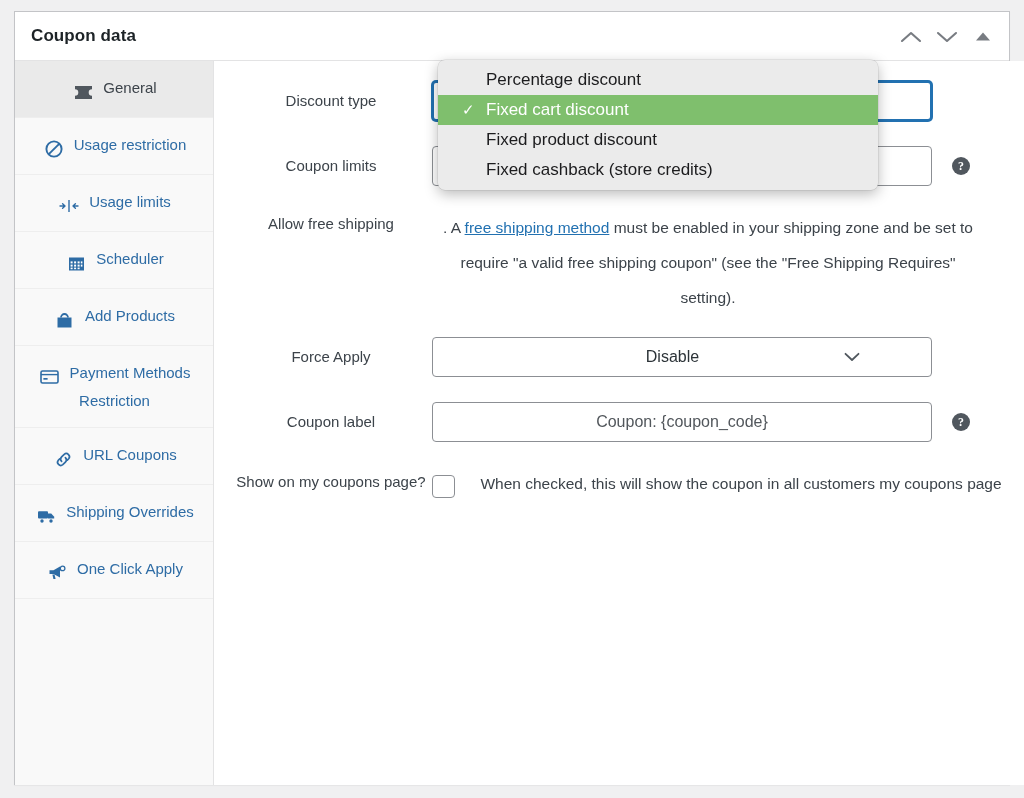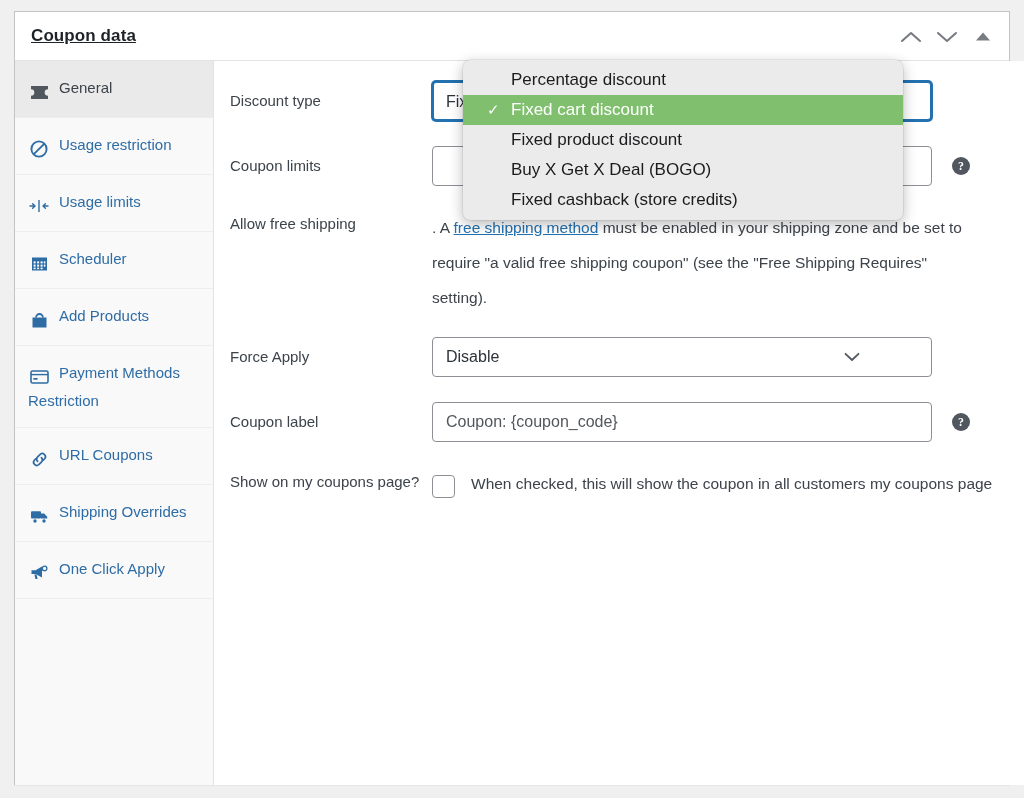--- a/index.html
+++ b/index.html
@@ -25,36 +25,35 @@
   .panel-head {
     position: relative;
     height: 49px;
     border-bottom: 1px solid #e3e3e4;
     display: flex; align-items: center;
   }
   .panel-title {
     margin-left: 16px;
     font-size: 17px; font-weight: bold; color: #1d2327;
     letter-spacing: .1px;
-    text-decoration: underline;
   }
   .head-controls {
     position: absolute; right: 8px; top: 0; height: 49px;
     display: flex; align-items: center; gap: 0;
   }
   .head-btn {
     width: 36px; height: 40px;
     display: flex; align-items: center; justify-content: center;
     cursor: pointer; background: transparent; border: none;
   }
   .chev { display: block; }
   .chev svg { display: block; }
 
   
-  .panel-body { display: flex; height: 724px; }
+  .panel-body { display: flex; height: 724px; text-align: center; }
 
   
   .sidebar {
     width: 199px;
     background: #f9f9f9;
     border-right: 1px solid #e3e3e4;
     padding: 0;
     flex: 0 0 199px;
   }
   .side-item {
@@ -165,21 +164,21 @@
   .cbtext {
     font-size: 15.5px; color: #3c434a;
     line-height: 33px;
     margin-left: 16px;
     width: 540px;
   }
 
   
   .dropdown {
     position: absolute;
-    left: 448px; top: 48px;
+    left: 423px; top: 48px;
     width: 440px;
     background: #ebebeb;
     border-radius: 7px;
     box-shadow: 0 4px 14px rgba(0,0,0,.28), 0 0 0 .5px rgba(0,0,0,.12);
     padding: 5px 0 5px 0;
     z-index: 50;
     overflow: hidden;
   }
   .dd-item {
     height: 30px;
@@ -405,21 +404,18 @@
         <span>Percentage discount</span>
       </div>
       <div class="dd-item selected">
         <span class="dd-check">✓</span>
         <span>Fixed cart discount</span>
       </div>
       <div class="dd-item">
         <span>Fixed product discount</span>
       </div>
       <div class="dd-item">
-        <span>Buy X Get X Deal (BOGO)</span>
-      </div>
-      <div class="dd-item">
         <span>Fixed cashback (store credits)</span>
       </div>
     </div>
 
   </div>
 </div>
 
 </body></html>

